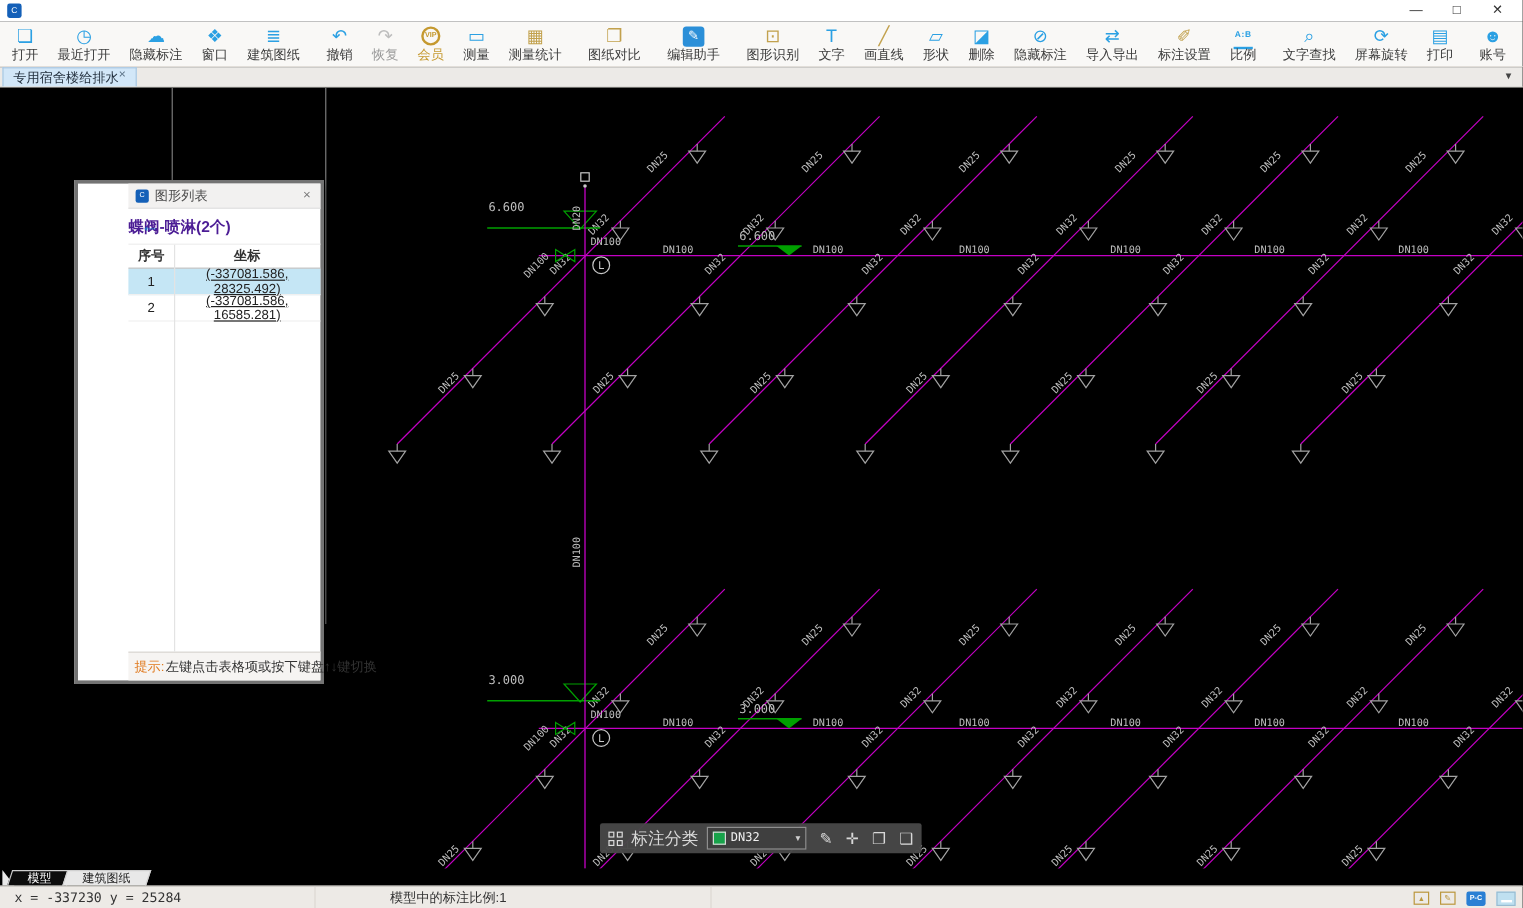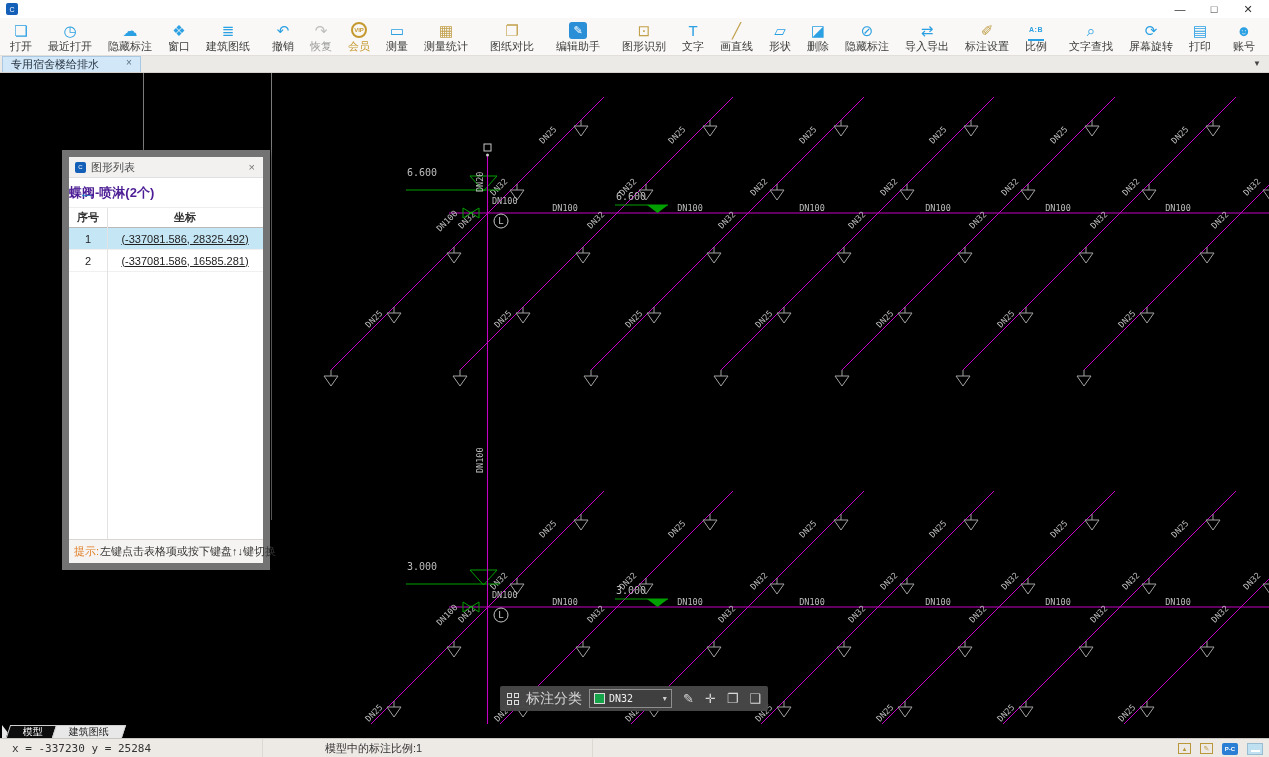--- a/index.html
+++ b/index.html
@@ -30,30 +30,30 @@
     font-size:6px; font-weight:bold; display:flex; align-items:center; justify-content:center; }
   .assist-box { width:18px; height:17px; background:#2b8fd8; color:#fff; border-radius:3px;
     font-size:11px; display:flex; align-items:center; justify-content:center; }
   .scale-box { font-size:7px; font-weight:bold; color:#2ba0e3; border-bottom:2px solid #2ba0e3;
     padding:1px 1px 0 1px; letter-spacing:0.5px; }
   .tb-divider { width:1px; height:26px; background:#dcd8d2; margin:0 3px; }
   
   #tabbar { height:17px; background:#eceae7; border-bottom:1px solid #d5d2cd;
     display:flex; align-items:stretch; position:relative; }
   #doc-tab { margin-left:2px; background:#d2e7f8; border:1px solid #aac8e2; border-bottom:none;
-    display:flex; gap:27px; padding:0 8px; font-size:11px; color:#1f2c3a; }
+    display:flex; gap:0; padding:0 8px; font-size:11px; color:#1f2c3a; }
   #doc-tab .close { color:#5a7184; font-size:10px; }
   #tab-caret { position:absolute; right:8px; top:3px; font-size:8px; color:#444; }
   
   #canvas { position:relative; width:1269px; height:651px; background:#000; overflow:hidden; }
   #cad-svg { position:absolute; left:0; top:0; }
   
   #shape-panel { position:absolute; left:62px; top:77px; width:208px; height:420px;
-    background:#ffffff; border:7px solid #737373; box-shadow:2px 3px 8px rgba(0,0,0,0.55);
-    display:flex; flex-direction:column; }
+    background:#ffffff; border:3px solid #737373; box-shadow:2px 3px 8px rgba(0,0,0,0.55);
+    display:flex; flex-direction:column;padding-left:42px; }
   #sp-titlebar { height:21px; background:#f2f1f0; display:flex; align-items:center;
     padding:0 6px; border-bottom:1px solid #e0e0e0; }
   #sp-titlebar .mini-logo { width:11px; height:11px; background:#1460b8; color:#fff;
     font-size:6px; border-radius:2px; display:flex; align-items:center; justify-content:center; margin-right:5px; }
   #sp-title { font-size:11px; color:#4a4a4a; flex:1; }
   #sp-close { font-size:11px; color:#777; padding:0 2px; }
   #sp-nav { height:30px; display:flex; align-items:center; position:relative; border-bottom:1px solid #eee; }
   #sp-back { position:absolute; left:10px; color:#1d76c6; font-size:16px; font-weight:bold; line-height:1; }
   #sp-heading { flex:1; text-align:left; font-size:13px; font-weight:bold; color:#4c1d95; }
   #sp-table { flex:1; position:relative; }

